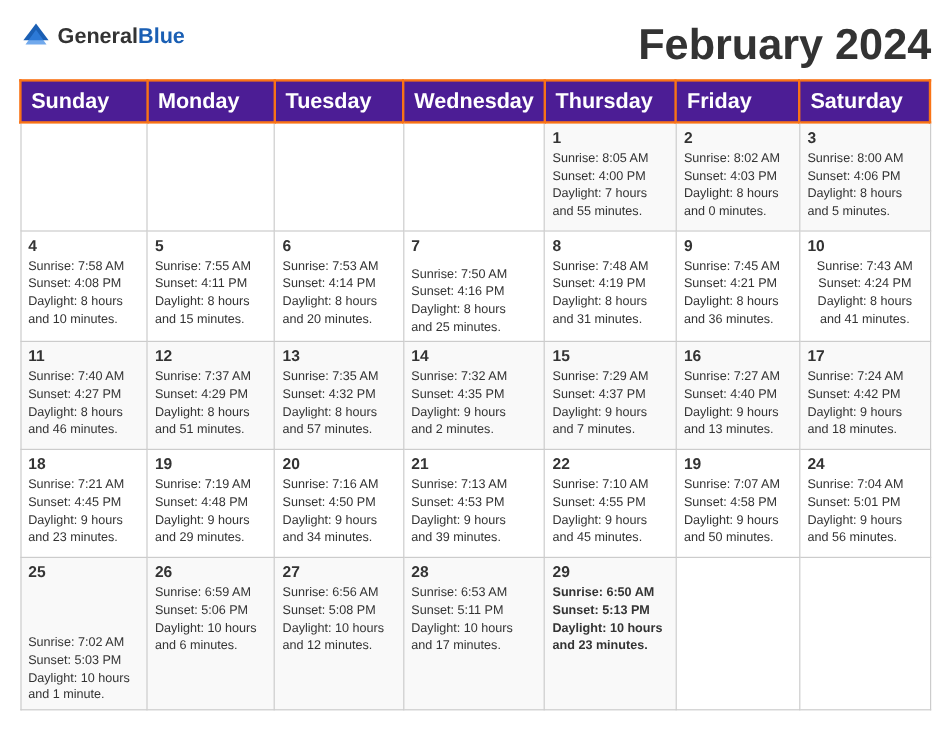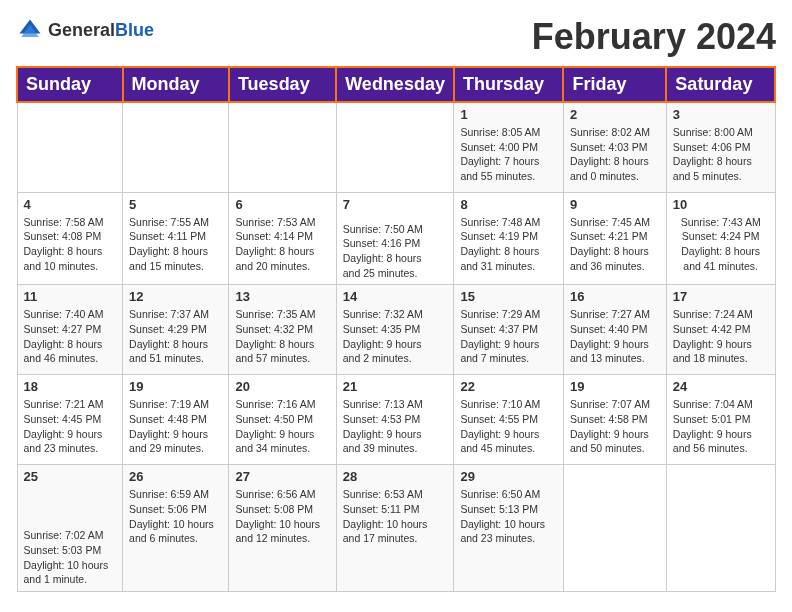--- a/index.html
+++ b/index.html
@@ -325,21 +325,21 @@
         </td>
         <td>
           <span class="day-number">28</span>
           <div class="day-info" style="white-space: pre-line;">Sunrise: 6:53 AM
 Sunset: 5:11 PM
 Daylight: 10 hours
 and 17 minutes.</div>
         </td>
         <td>
           <span class="day-number">29</span>
-          <div class="day-info" style="white-space: pre-line;">Sunrise: 6:50 AM
+          <div class="day-info" style="white-space: pre-line; font-weight: bold;">Sunrise: 6:50 AM
 Sunset: 5:13 PM
 Daylight: 10 hours
 and 23 minutes.</div>
         </td>
         <td class="empty-cell"></td>
         <td class="empty-cell"></td>
       </tr>
     </tbody>
 </table>
 

